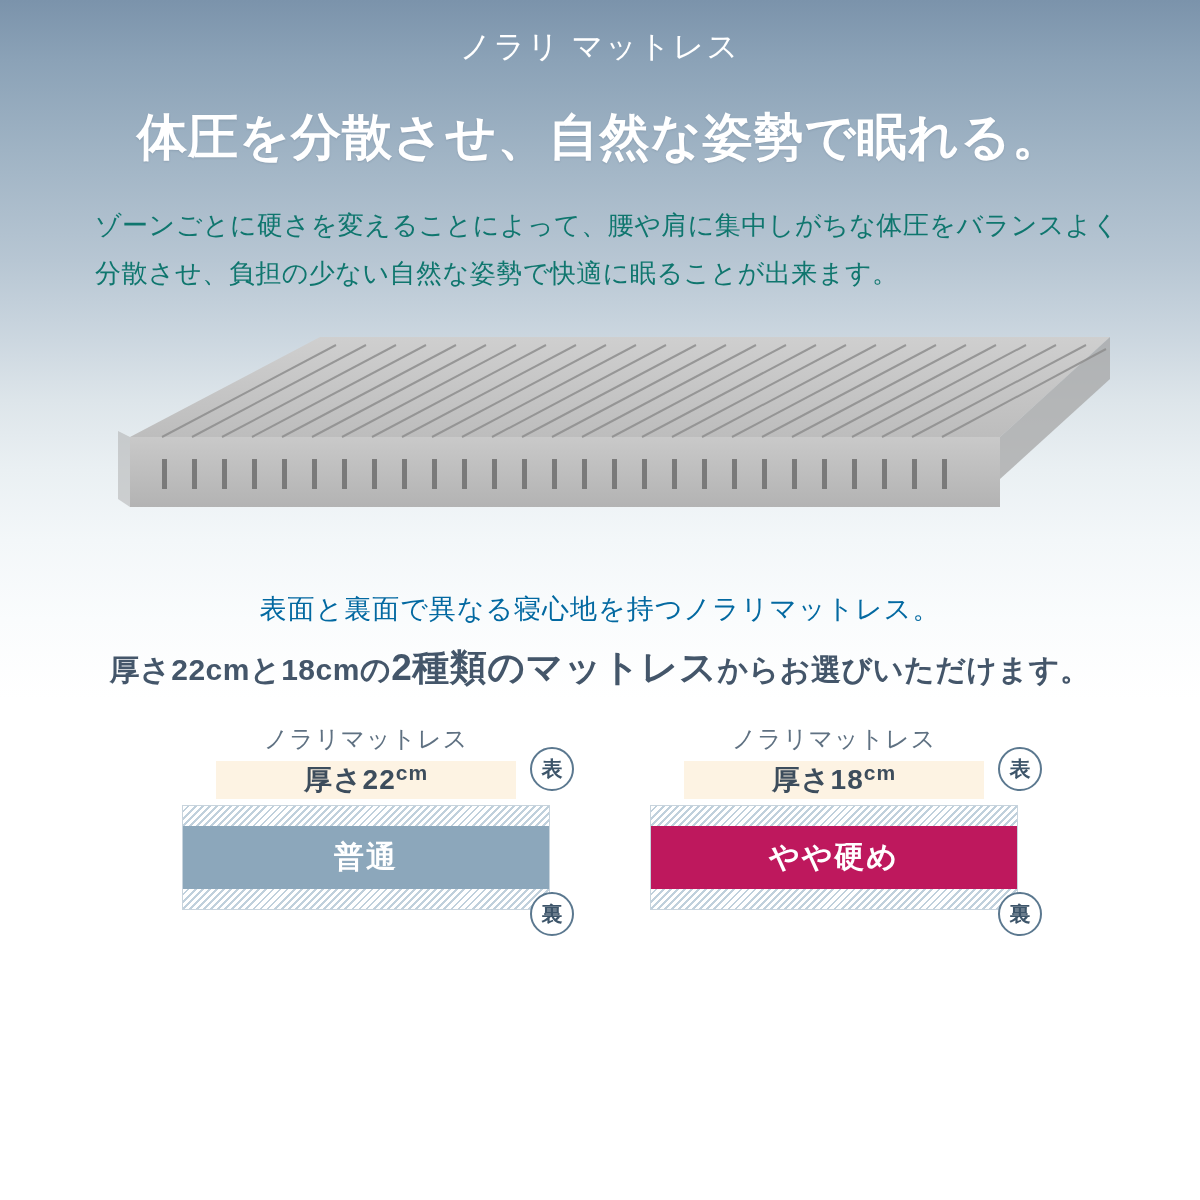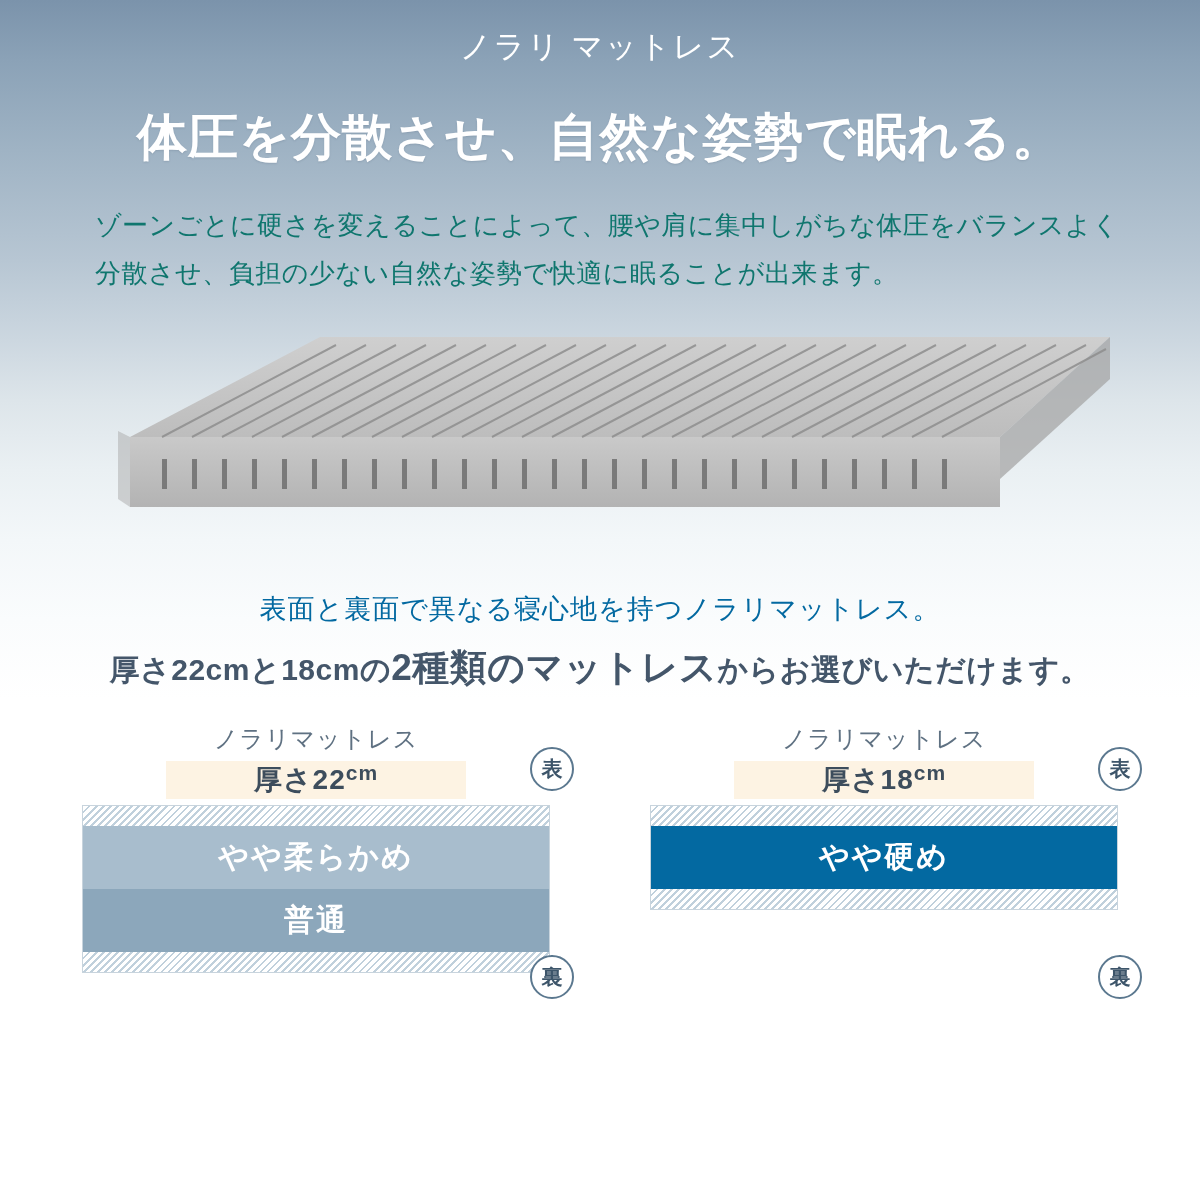--- a/index.html
+++ b/index.html
@@ -83,21 +83,21 @@
     margin-top: 16px;
   }
   .sub-line-2 .big { font-size: 37px; }
 
   .cards {
     display: flex;
     justify-content: center;
     gap: 100px;
     margin-top: 30px;
   }
-  .card { position: relative; width: 468px; }
+  .card { position: relative; width: 368px; }
 
   .card-title {
     text-align: center;
     color: #5f7182;
     font-size: 24px;
     letter-spacing: 1px;
     margin-bottom: 6px;
   }
   .thick-band {
     background: #fdf3e3;
@@ -133,21 +133,21 @@
     display: flex;
     align-items: center;
     justify-content: center;
     color: #ffffff;
     font-size: 30px;
     font-weight: 700;
     letter-spacing: 2px;
   }
   .layer.upper-a { background: #a8bdcd; }
   .layer.lower-a { background: #8ca7bb; }
-  .layer.upper-b { background: #0369a1; }
+  .layer.upper-b { background: #be185d; }
   .layer.lower-b { background: #6b8ba4; }
 
   
   .badge {
     position: absolute;
     width: 44px; height: 44px;
     border-radius: 50%;
     background: #ffffff;
     border: 2px solid #5b788f;
     color: #3d556a;
@@ -269,21 +269,20 @@
 
     <div class="card">
       <div class="card-title">ノラリマットレス</div>
       <div class="thick-band">
         <span>厚さ22</span>
           <span class="unit">cm</span>
       </div>
 
       <div class="block">
         <div class="hatch-top"></div>
-        <div class="layer upper-a">やや柔らかめ</div>
         <div class="layer lower-a">普通</div>
         <div class="hatch-bottom"></div>
       </div>
 
       <div class="leader-top-v"></div>
       <div class="badge badge-top">表</div>
       <div class="leader-bot-v"></div>
       <div class="badge badge-bottom">裏</div>
     </div>
 

